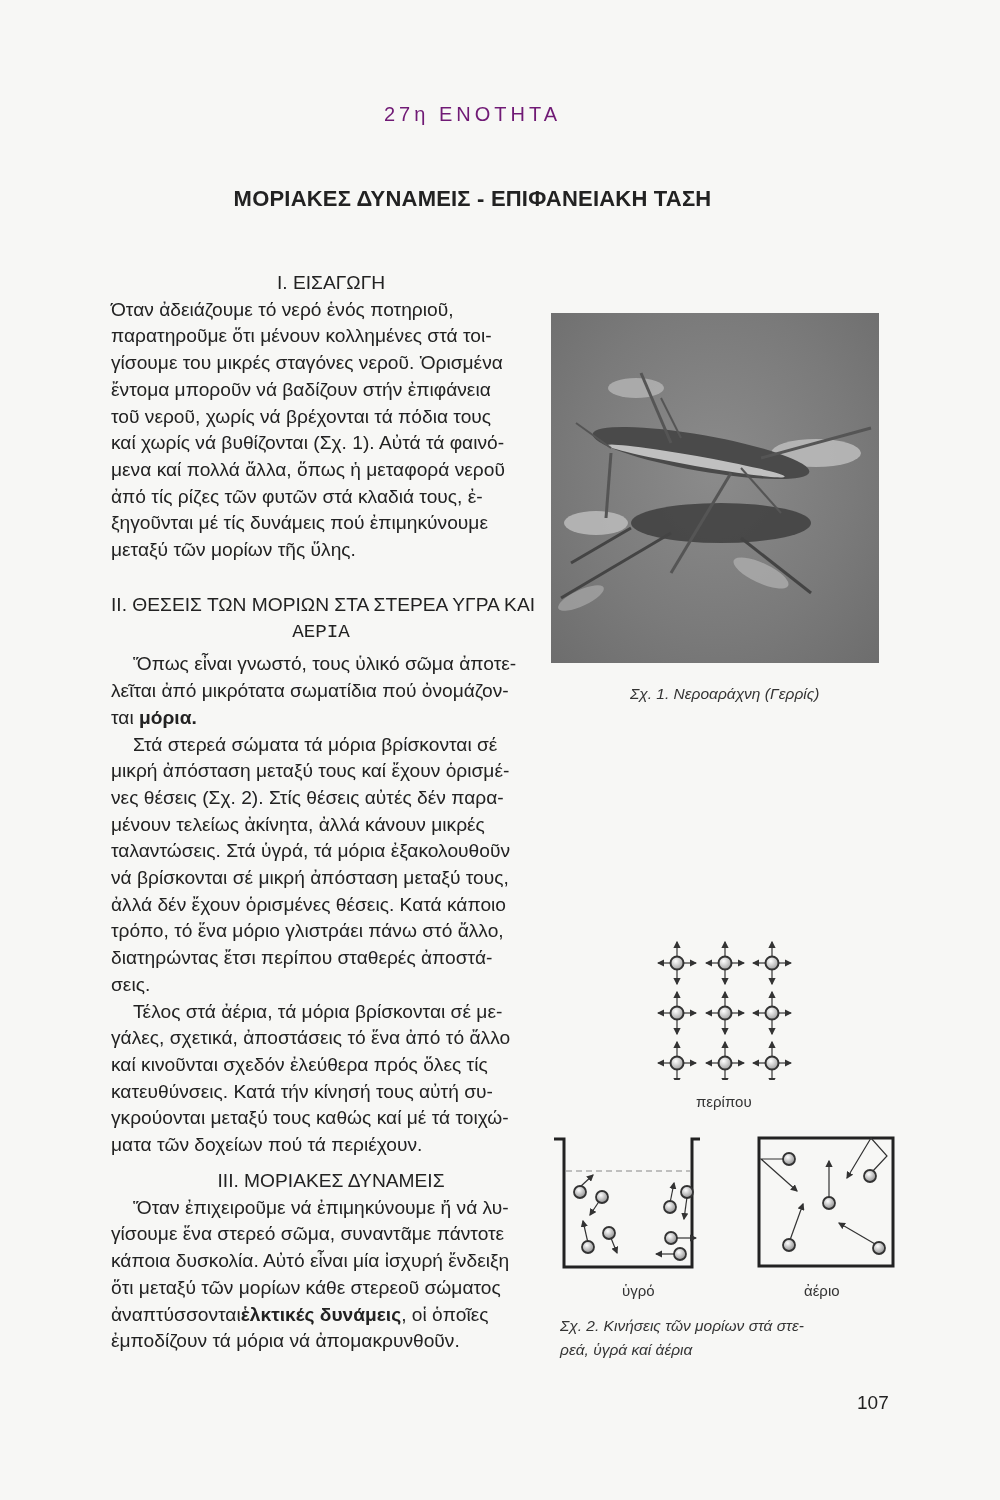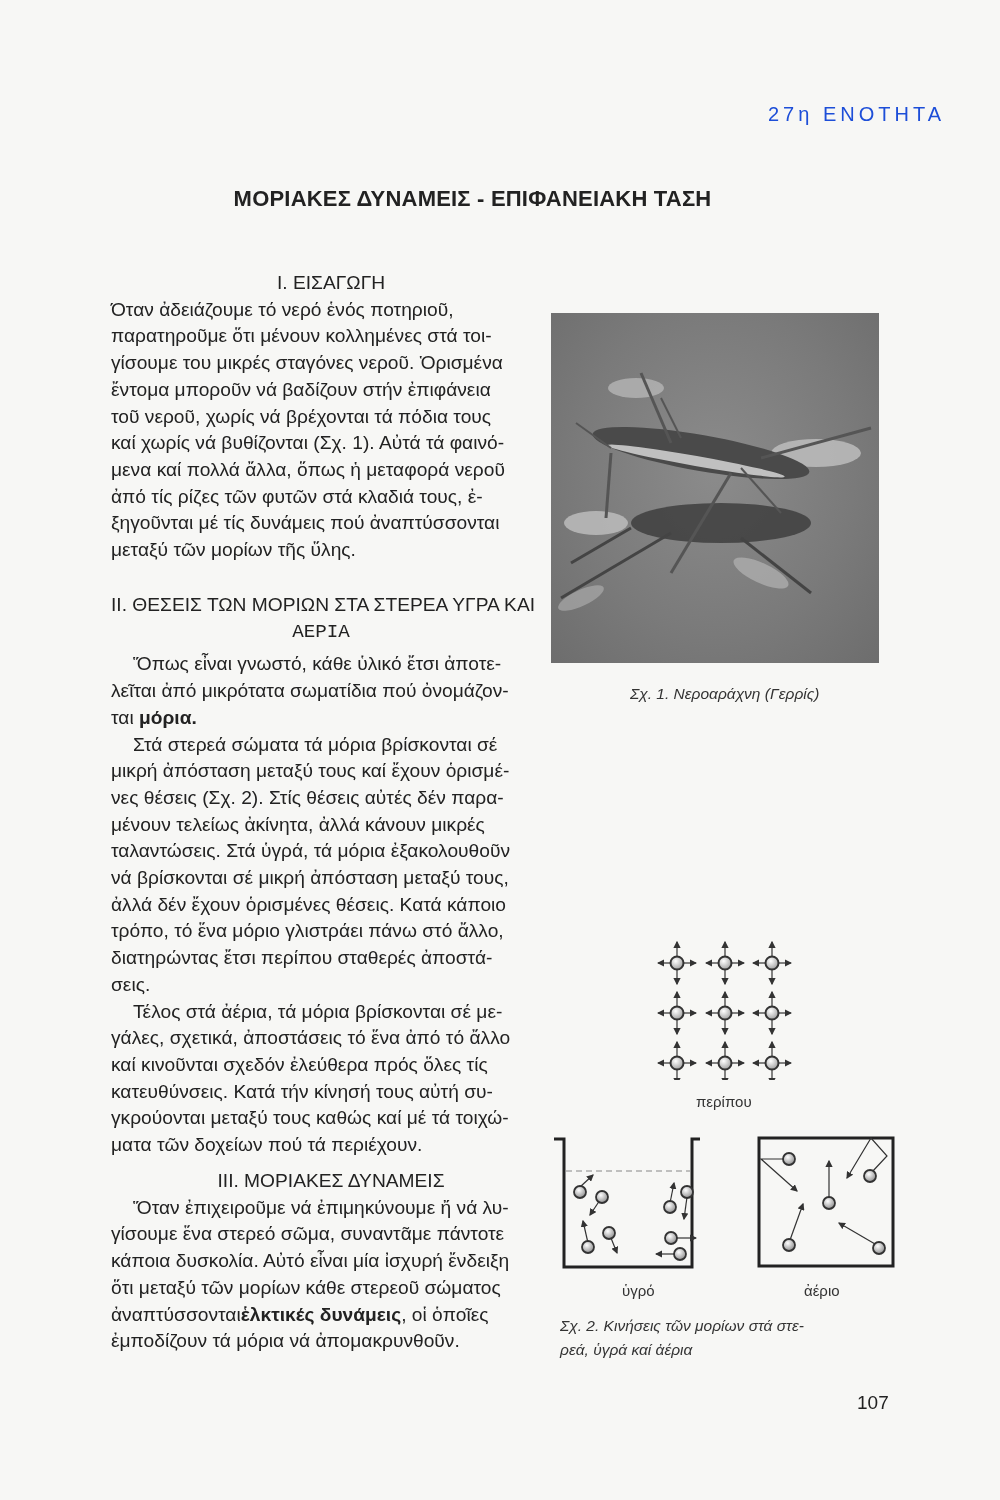--- a/index.html
+++ b/index.html
@@ -5,22 +5,22 @@
     html, body { margin: 0; padding: 0; }
     body {
       width: 1000px; height: 1500px; overflow: hidden;
       background: #f7f7f5;
       font-family: "Liberation Sans", "DejaVu Sans", sans-serif;
       color: #1e1e1e;
       position: relative;
     }
     .page { position: absolute; inset: 0; }
     .chapter-label {
-      position: absolute; top: 103px; left: 0; width: 945px; text-align: right;
-      font-size: 20px; letter-spacing: 4px; color: #1d4ed8;
+      position: absolute; top: 103px; left: 0; width: 945px; text-align: center;
+      font-size: 20px; letter-spacing: 4px; color: #701a75;
     }
     .chapter-title {
       position: absolute; top: 186px; left: 0; width: 945px; text-align: center;
       font-size: 22px; font-weight: bold; color: #222; letter-spacing: 0.2px;
     }
     .col {
       position: absolute; left: 111px; width: 420px;
       font-size: 19.2px; line-height: 26.7px; color: #222;
     }
     .line { white-space: nowrap; display: flex; justify-content: flex-start; }
@@ -73,32 +73,32 @@
     <div class="line">
         <span>καί χωρίς νά βυθίζονται (Σχ. 1). Αὐτά τά φαινό-</span>
       </div>
     <div class="line">
         <span>μενα καί πολλά ἄλλα, ὅπως ἡ μεταφορά νεροῦ</span>
       </div>
     <div class="line">
         <span>ἀπό τίς ρίζες τῶν φυτῶν στά κλαδιά τους, ἐ-</span>
       </div>
     <div class="line">
-        <span>ξηγοῦνται μέ τίς δυνάμεις πού ἀναπτύσσονται</span>
+        <span>ξηγοῦνται μέ τίς δυνάμεις πού ἐπιμηκύνουμε</span>
       </div>
     <div class="line last">
         <span>μεταξύ τῶν μορίων τῆς ὕλης.</span>
       </div>
   </div>
 
   <div class="col" style="top:592px;">
     <div class="section-heading" style="text-align:left;padding-left:0;">ΙΙ. ΘΕΣΕΙΣ ΤΩΝ ΜΟΡΙΩΝ ΣΤΑ ΣΤΕΡΕΑ ΥΓΡΑ ΚΑΙ</div>
     <div class="section-heading" style="padding-left:0;font-family:Liberation Mono, monospace;">ΑΕΡΙΑ</div>
     <div class="line indent" style="margin-top:6px;">
-        <span>Ὅπως εἶναι γνωστό, κάθε ὑλικό ἔτσι ἀποτε-</span>
+        <span>Ὅπως εἶναι γνωστό, τους ὑλικό σῶμα ἀποτε-</span>
       </div>
     <div class="line">
         <span>λεῖται ἀπό μικρότατα σωματίδια πού ὀνομάζον-</span>
       </div>
     <div class="line last">
       <span>ται</span>&nbsp;<b>μόρια.</b>
     </div>
     <div class="line indent">
         <span>Στά στερεά σώματα τά μόρια βρίσκονται σέ</span>
       </div>

